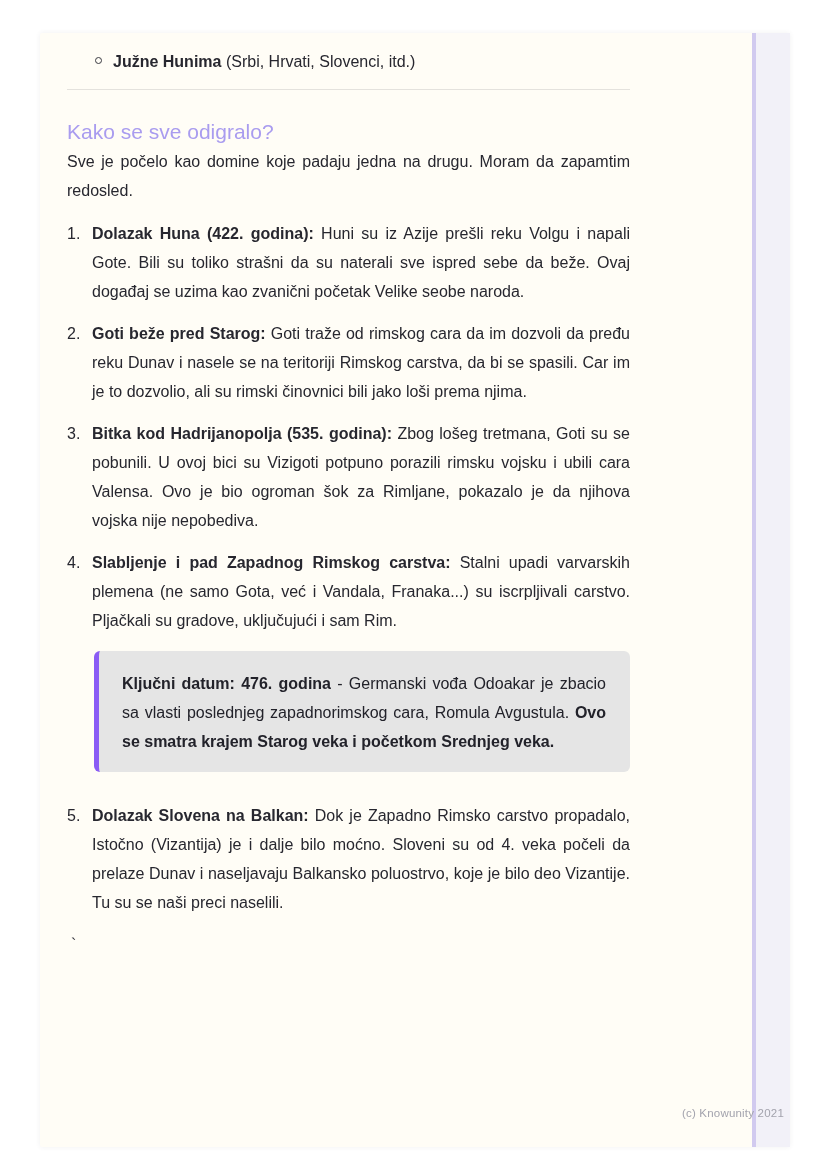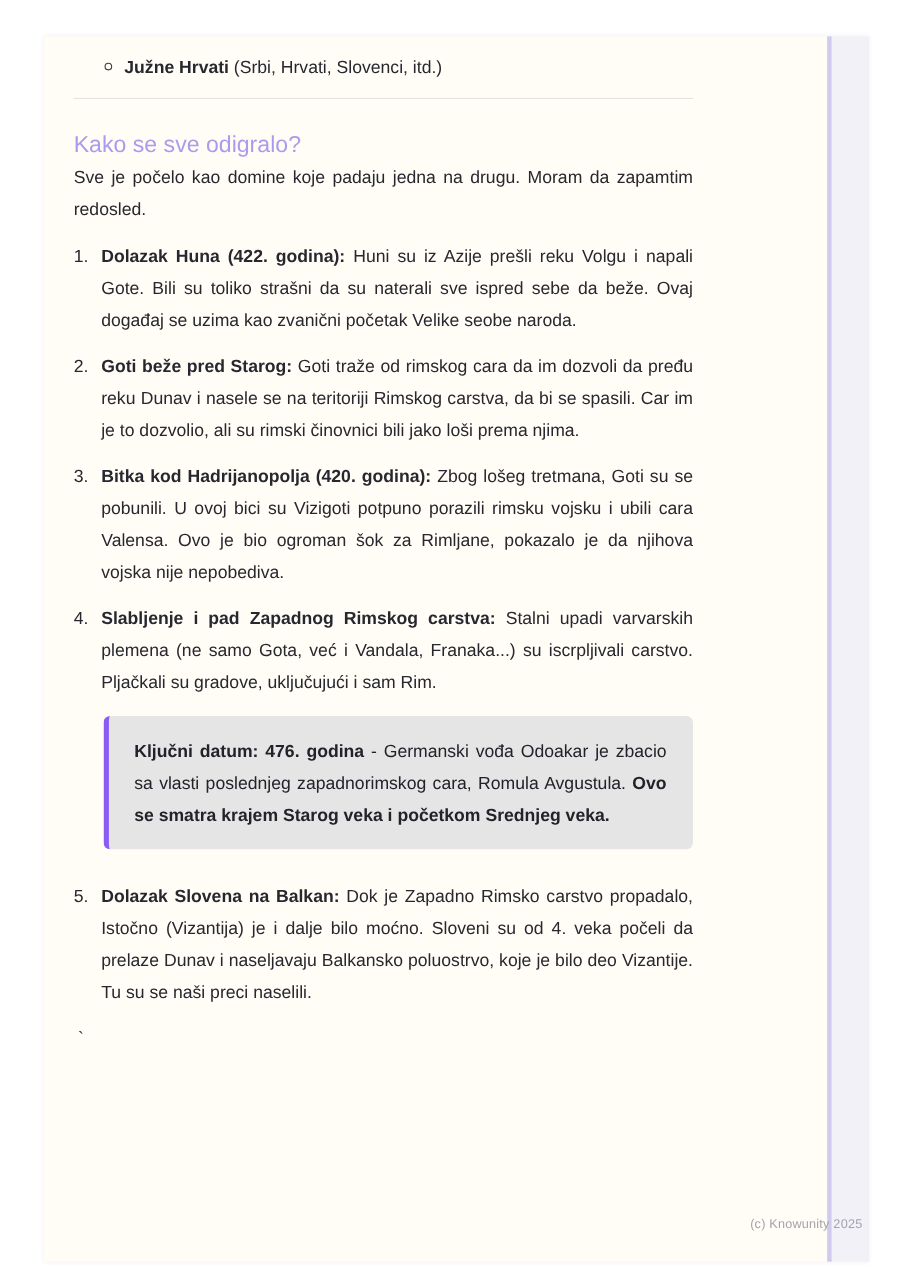--- a/index.html
+++ b/index.html
@@ -82,21 +82,21 @@
 </head>
 <body>
 
 <div class="page">
   <div class="edge-strip"></div>
 
   <div class="content">
 
     <div class="bullet-row">
       <span class="circle-bullet"></span>
-      <span><b>Južne Hrvati</b><span> (Srbi, Hrvati, Slovenci, itd.)</span></span>
+      <span><b>Južne Hunima</b><span> (Srbi, Hrvati, Slovenci, itd.)</span></span>
     </div>
 
     <hr class="divider">
 
     <h2 class="section-heading">Kako se sve odigralo?</h2>
 
     <p class="intro">Sve je počelo kao domine koje padaju jedna na drugu. Moram da zapamtim redosled.</p>
 
     <div class="numbered-list">
 
@@ -105,21 +105,21 @@
         <div class="li-body"><b>Dolazak Huna (422. godina):</b><span> Huni su iz Azije prešli reku Volgu i napali Gote. Bili su toliko strašni da su naterali sve ispred sebe da beže. Ovaj događaj se uzima kao zvanični početak Velike seobe naroda.</span></div>
       </div>
 
       <div class="li">
         <span class="num">2.</span>
         <div class="li-body"><b>Goti beže pred Starog:</b><span> Goti traže od rimskog cara da im dozvoli da pređu reku Dunav i nasele se na teritoriji Rimskog carstva, da bi se spasili. Car im je to dozvolio, ali su rimski činovnici bili jako loši prema njima.</span></div>
       </div>
 
       <div class="li">
         <span class="num">3.</span>
-        <div class="li-body"><b>Bitka kod Hadrijanopolja (420. godina):</b><span> Zbog lošeg tretmana, Goti su se pobunili. U ovoj bici su Vizigoti potpuno porazili rimsku vojsku i ubili cara Valensa. Ovo je bio ogroman šok za Rimljane, pokazalo je da njihova vojska nije nepobediva.</span></div>
+        <div class="li-body"><b>Bitka kod Hadrijanopolja (535. godina):</b><span> Zbog lošeg tretmana, Goti su se pobunili. U ovoj bici su Vizigoti potpuno porazili rimsku vojsku i ubili cara Valensa. Ovo je bio ogroman šok za Rimljane, pokazalo je da njihova vojska nije nepobediva.</span></div>
       </div>
 
       <div class="li">
         <span class="num">4.</span>
         <div class="li-body"><b>Slabljenje i pad Zapadnog Rimskog carstva:</b><span> Stalni upadi varvarskih plemena (ne samo Gota, već i Vandala, Franaka...) su iscrpljivali carstvo. Pljačkali su gradove, uključujući i sam Rim.</span></div>
       </div>
 
       <div class="callout">
         <b>Ključni datum: 476. godina</b><span> - Germanski vođa Odoakar je zbacio sa vlasti poslednjeg zapadnorimskog cara, Romula Avgustula. </span><b>Ovo se smatra krajem Starog veka i početkom Srednjeg veka.</b>
       </div>
@@ -127,14 +127,14 @@
       <div class="li">
         <span class="num">5.</span>
         <div class="li-body"><b>Dolazak Slovena na Balkan:</b><span> Dok je Zapadno Rimsko carstvo propadalo, Istočno (Vizantija) je i dalje bilo moćno. Sloveni su od 4. veka počeli da prelaze Dunav i naseljavaju Balkansko poluostrvo, koje je bilo deo Vizantije. Tu su se naši preci naselili.</span></div>
       </div>
 
     </div>
 
     <div class="stray">`</div>
   </div>
 
-  <div class="footer-credit">(c) Knowunity 2025</div>
+  <div class="footer-credit">(c) Knowunity 2021</div>
 </div>
 
 </body></html>

